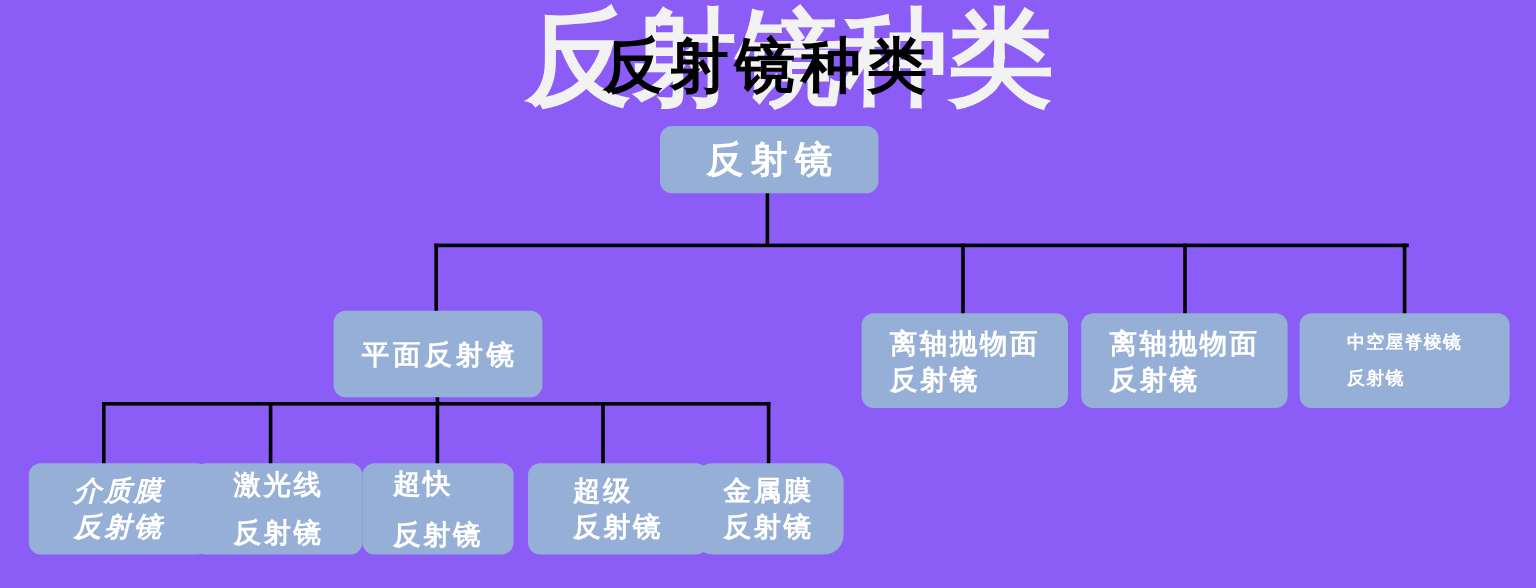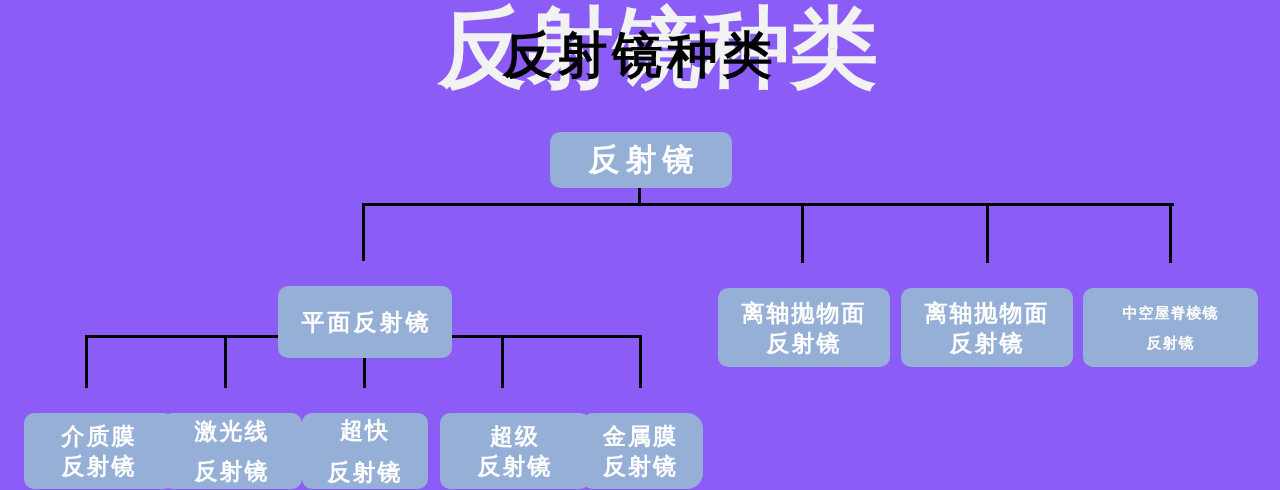--- a/index.html
+++ b/index.html
@@ -65,34 +65,33 @@
   .l-drop-b5     { left: 639px;  top: 335px; width: 3px;   height: 53px; }
 
   
   .node {
     position: absolute;
     background: var(--node-fill, #96AFD6);
     border-radius: 10px;
     display: flex;
     align-items: center;
     justify-content: center;
-    text-align: center;
+    text-align: left;
     color: var(--node-text, #ffffff);
     font-weight: bold;
     white-space: pre-line;
     z-index: 4;
     box-sizing: border-box;
-    margin-top: 27px;
   }
   .n-root   { left: 550px;  top: 105px; width: 182px; height: 56px; font-size: 31px; letter-spacing: 6px; text-indent: 6px; }
   .n-planar { left: 278px;  top: 259px; width: 174px; height: 72px; font-size: 23px; letter-spacing: 3px; text-indent: 3px; }
   .n-r1     { left: 718px;  top: 261px; width: 172px; height: 79px; font-size: 23px; line-height: 30px; letter-spacing: 2px; }
   .n-r2     { left: 901px;  top: 261px; width: 172px; height: 79px; font-size: 23px; line-height: 30px; letter-spacing: 2px; }
   .n-r3     { left: 1083px; top: 261px; width: 175px; height: 79px; font-size: 15px; line-height: 30px; letter-spacing: 1px; }
-  .n-b1     { left: 24px;   top: 386px; width: 150px; height: 76px; font-size: 23px; line-height: 30px; letter-spacing: 2px; }
+  .n-b1     { left: 24px;   top: 386px; width: 150px; height: 76px; font-size: 23px; line-height: 30px; letter-spacing: 2px; font-style: italic; }
   .n-b2     { left: 162px;  top: 386px; width: 140px; height: 76px; font-size: 23px; line-height: 40px; letter-spacing: 2px; }
   .n-b3     { left: 302px;  top: 386px; width: 126px; height: 76px; font-size: 23px; line-height: 42px; letter-spacing: 2px; }
   .n-b4     { left: 440px;  top: 386px; width: 150px; height: 76px; font-size: 23px; line-height: 30px; letter-spacing: 2px; }
   .n-b5     { left: 578px;  top: 386px; width: 125px; height: 76px; font-size: 23px; line-height: 30px; letter-spacing: 2px; border-radius: 16px; }
 </style>
 </head>
 <body>
 
 <div class="canvas">
 

